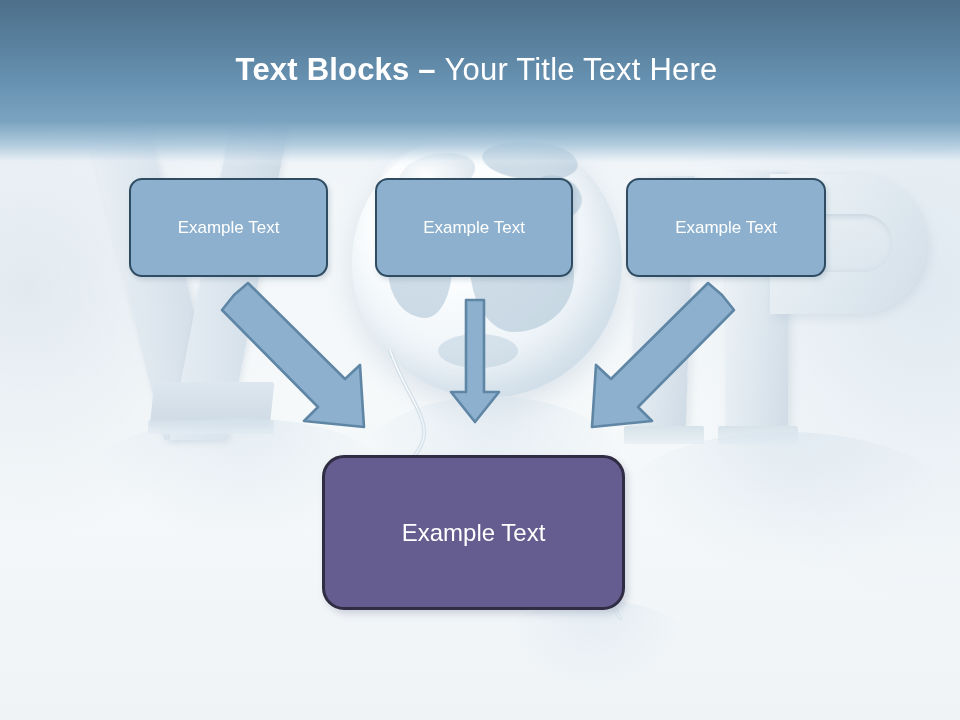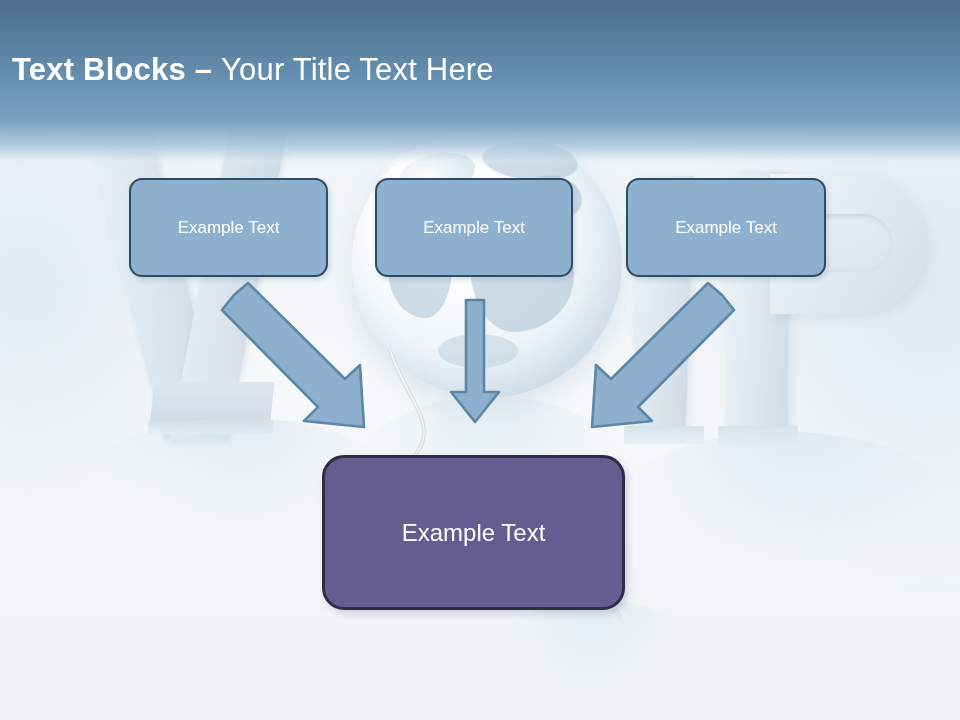--- a/index.html
+++ b/index.html
@@ -196,22 +196,23 @@
       #4d6f8a 0%,
       #577e9b 22%,
       #6791b1 48%,
       #7aa3c0 72%,
       rgba(166,196,217,0.85) 86%,
       rgba(226,237,245,0.25) 96%,
       rgba(240,246,249,0) 100%);
   }
   .title {
     position: absolute;
-    left: 12px; top: 52px;
+    left: 4px; top: 52px;
     width: 945px;
+    text-align: center;
     color: #ffffff;
     font-size: 31px;
     letter-spacing: 0.2px;
     white-space: nowrap;
   }
   .title .bold { font-weight: bold; }
 
   
   .tbox {
     position: absolute;

